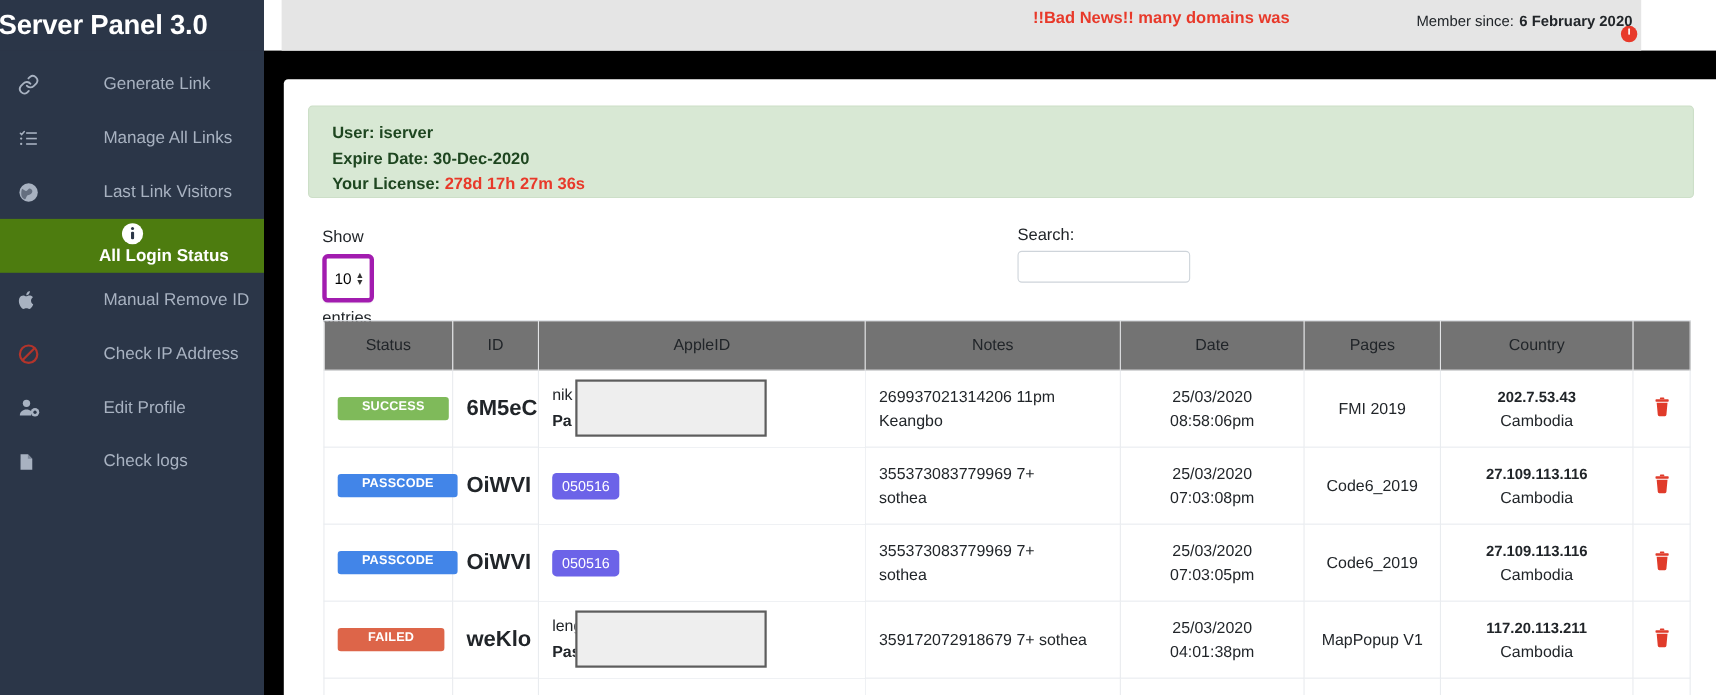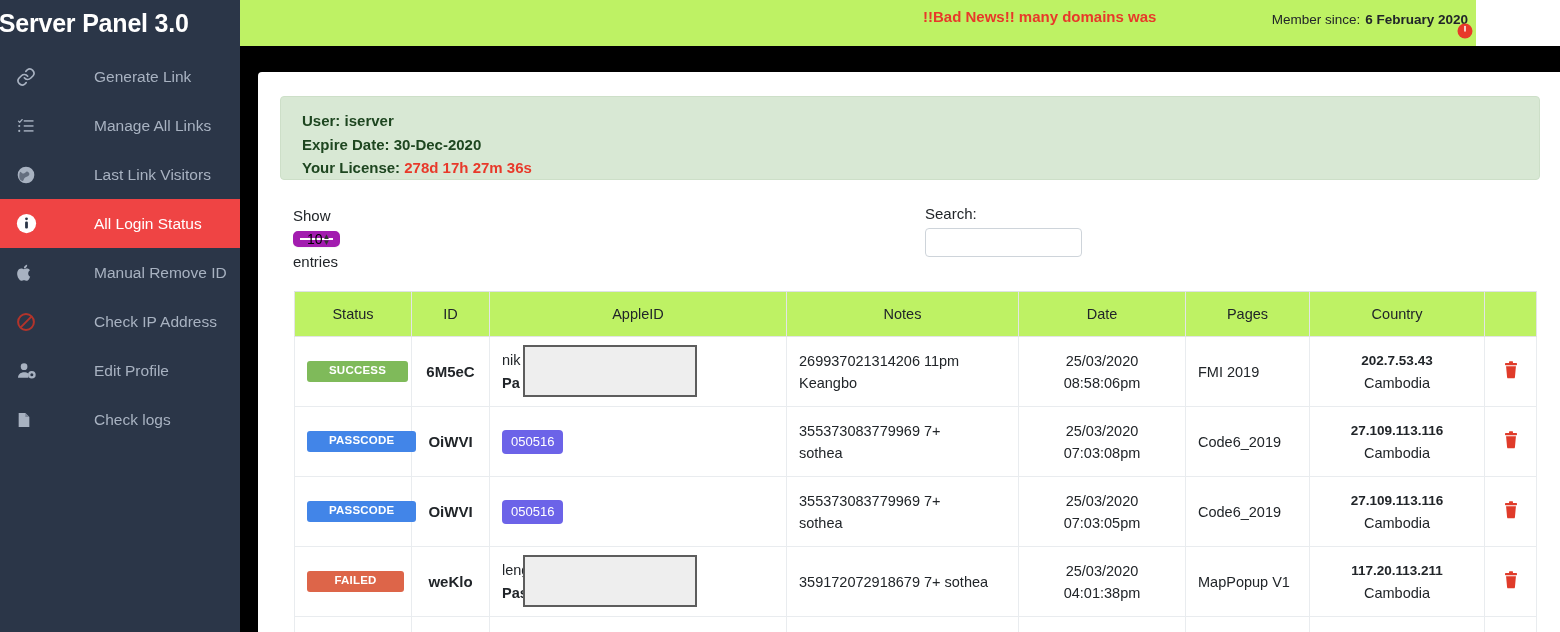--- a/index.html
+++ b/index.html
@@ -37,38 +37,39 @@
   .nav-item {
     display: flex; align-items: center;
     height: 49px;
     padding-left: 16px;
     color: #a8b2c1;
     font-size: 15.5px;
     cursor: pointer;
     white-space: nowrap;
   }
   .nav-item.active {
-    background: #ef4444;
+    background: #4d7c0f;
     color: #ffffff;
-    font-weight: normal;
+    font-weight: bold;
+    flex-direction: column;
   }
   .nav-icon {
     width: 26px; height: 24px;
     display: flex; align-items: center; justify-content: flex-start;
     margin-right: 10px;
     flex: 0 0 26px;
   }
   .nav-icon svg { display: block; }
   .nav-label { line-height: 1; margin-left: 42px; }
 
   
   #topbar {
-    position: absolute; left: 240px; top: 0;
+    position: absolute; left: 256px; top: 0;
     width: 1236px; height: 46px;
-    background: #bef264;
+    background: #e5e5e5;
     display: flex; align-items: center;
     z-index: 4;
   }
   #badnews {
     position: absolute; left: 683px; top: 8px;
     color: #e8392a;
     font-size: 15px;
     font-weight: bold;
     white-space: nowrap;
   }
@@ -119,23 +120,23 @@
 
   
   #controls { position: absolute; left: 22px; top: 133px; width: 1260px; height: 72px; }
   #show-block {
     position: absolute; left: 13px; top: 0;
     font-size: 15px; color: #212529;
     line-height: 22px;
   }
   #show-select {
     display: inline-flex; align-items: center; justify-content: space-between;
-    width: 47px; height: 16px;
+    width: 47px; height: 44px;
     margin-top: 4px; margin-bottom: 4px;
-    border: 7px solid #a21caf;
+    border: 4px solid #a21caf;
     border-radius: 5px;
     background: #ffffff;
     padding: 0 5px 0 7px;
     font-size: 14px;
     color: #000;
     cursor: pointer;
     box-shadow: 0 1px 1px rgba(0,0,0,0.04);
   }
   .spinner {
     display: inline-flex; flex-direction: column; align-items: center;
@@ -171,45 +172,45 @@
     color: #212529;
   }
   #logtable th {
     border: 1px solid #e3e4e6;
     border-top: 1px solid #dee2e6;
     height: 45px;
     font-weight: normal;
     font-size: 14.5px;
     text-align: center;
     color: #212529;
-    background: #bef264;
+    background: #737373;
     vertical-align: middle;
   }
   #logtable td {
     border: 1px solid #e9ecef;
     height: 70px;
     vertical-align: middle;
     padding: 6px 12px;
     background: #fff;
   }
   .col-status { width: 117px; }
   .col-id { width: 78px; }
   .col-appleid { width: 297px; }
   .col-notes { width: 232px; }
   .col-date { width: 167px; }
   .col-pages { width: 124px; }
   .col-country { width: 175px; }
   .col-act { width: 52px; }
 
   td.c-status { text-align: center; }
-  td.c-id { text-align: center; font-weight: bold; font-size: 15px; }
+  td.c-id { text-align: center; font-weight: bold; font-size: 20px; }
   td.c-appleid { position: relative; }
   td.c-notes { text-align: left; line-height: 22px; }
   td.c-date { text-align: center; line-height: 22px; }
-  td.c-pages { text-align: left; }
+  td.c-pages { text-align: center; }
   td.c-country { text-align: center; line-height: 22px; }
   td.c-act { text-align: center; }
 
   .badge {
     display: inline-block;
     min-width: 97px;
     padding: 4px 22px 5px;
     border-radius: 3px;
     color: #fff;
     font-size: 11.5px;

